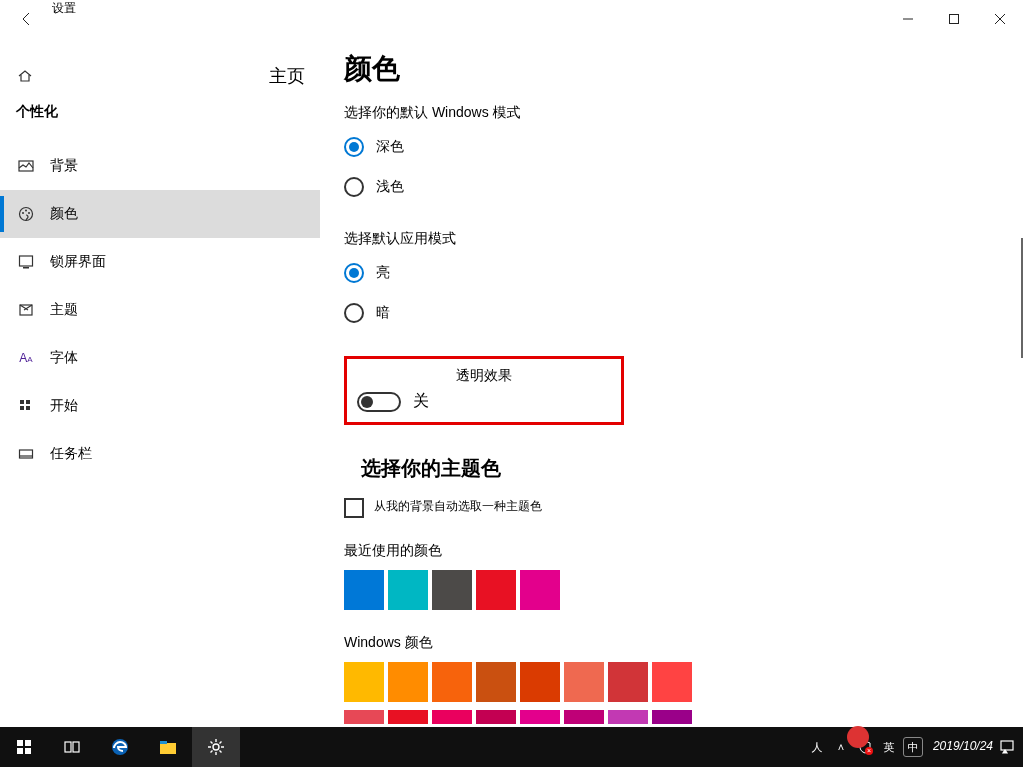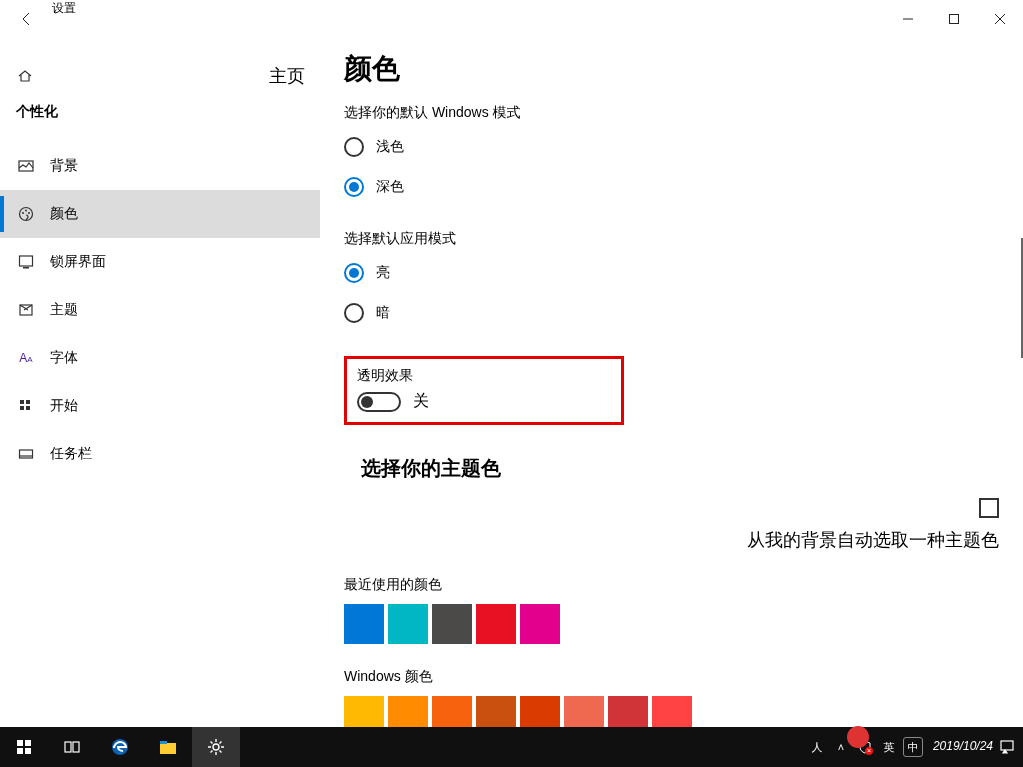--- a/index.html
+++ b/index.html
@@ -37,27 +37,27 @@
   h1.page-title { font-size: 28px; font-weight: 600; margin: 4px 0 16px; }
   .sub { font-size: 14px; margin: 0 0 10px; }
   .radio-line { display: flex; align-items: center; gap: 12px; height: 30px; margin: 6px 0 10px; }
   .radio { width: 20px; height: 20px; border: 2px solid #333; border-radius: 50%; display: flex; align-items: center; justify-content: center; }
   .radio.sel { border-color: #0078d4; }
   .radio.sel::after { content: ""; width: 10px; height: 10px; border-radius: 50%; background: #0078d4; }
   .radio-line span { font-size: 14px; }
   .gap   { height: 18px; }
 
   
-  .hl-box { border: 3px solid #e30000; padding: 6px 10px 10px; width: 280px; }
+  .hl-box { border: 3px solid #e30000; padding: 6px 10px 10px; width: 280px; text-align: center; }
   .toggle-row { display: flex; align-items: center; gap: 12px; margin-top: 2px; }
   .toggle { width: 44px; height: 20px; border: 2px solid #333; border-radius: 20px; position: relative; background: #fff; }
   .toggle .knob { position: absolute; left: 2px; top: 2px; width: 12px; height: 12px; border-radius: 50%; background: #333; }
 
   h2.sec-title { font-size: 20px; font-weight: 600; margin: 30px 17px 16px; }
-  .check-row { display: flex; align-items: flex-end; gap: 10px; font-size: 18px; margin-bottom: 24px; flex-direction: column; }
+  .check-row { display: flex; align-items: flex-start; gap: 10px; font-size: 12px; margin-bottom: 24px; }
   .chk { width: 20px; height: 20px; border: 2px solid #333; }
 
   .swatch-row { display: flex; gap: 4px; margin: 8px 0 6px; }
   .swatch-row.tight { gap: 4px; }
   .sw  { width: 40px; height: 40px; }
   .sw-half { width: 40px; height: 14px; }
 
   .scroll-marker { position: absolute; right: 0; top: 200px; width: 2px; height: 120px; background: #666; }
 
   
@@ -184,26 +184,26 @@
       </div>
     </div>
   </div>
 
   <div class="content">
     <div class="scroll-marker"></div>
     <h1 class="page-title">颜色</h1>
 
     <p class="sub">选择你的默认 Windows 模式</p>
     <div class="radio-line">
+        <div class="radio sel"></div>
+        <span>深色</span>
+      </div>
+    <div class="radio-line">
         <div class="radio"></div>
         <span>浅色</span>
-      </div>
-    <div class="radio-line">
-        <div class="radio sel"></div>
-        <span>深色</span>
       </div>
 
     <div class="gap"></div>
     <p class="sub">选择默认应用模式</p>
     <div class="radio-line">
         <div class="radio sel"></div>
         <span>亮</span>
       </div>
     <div class="radio-line">
         <div class="radio"></div>

